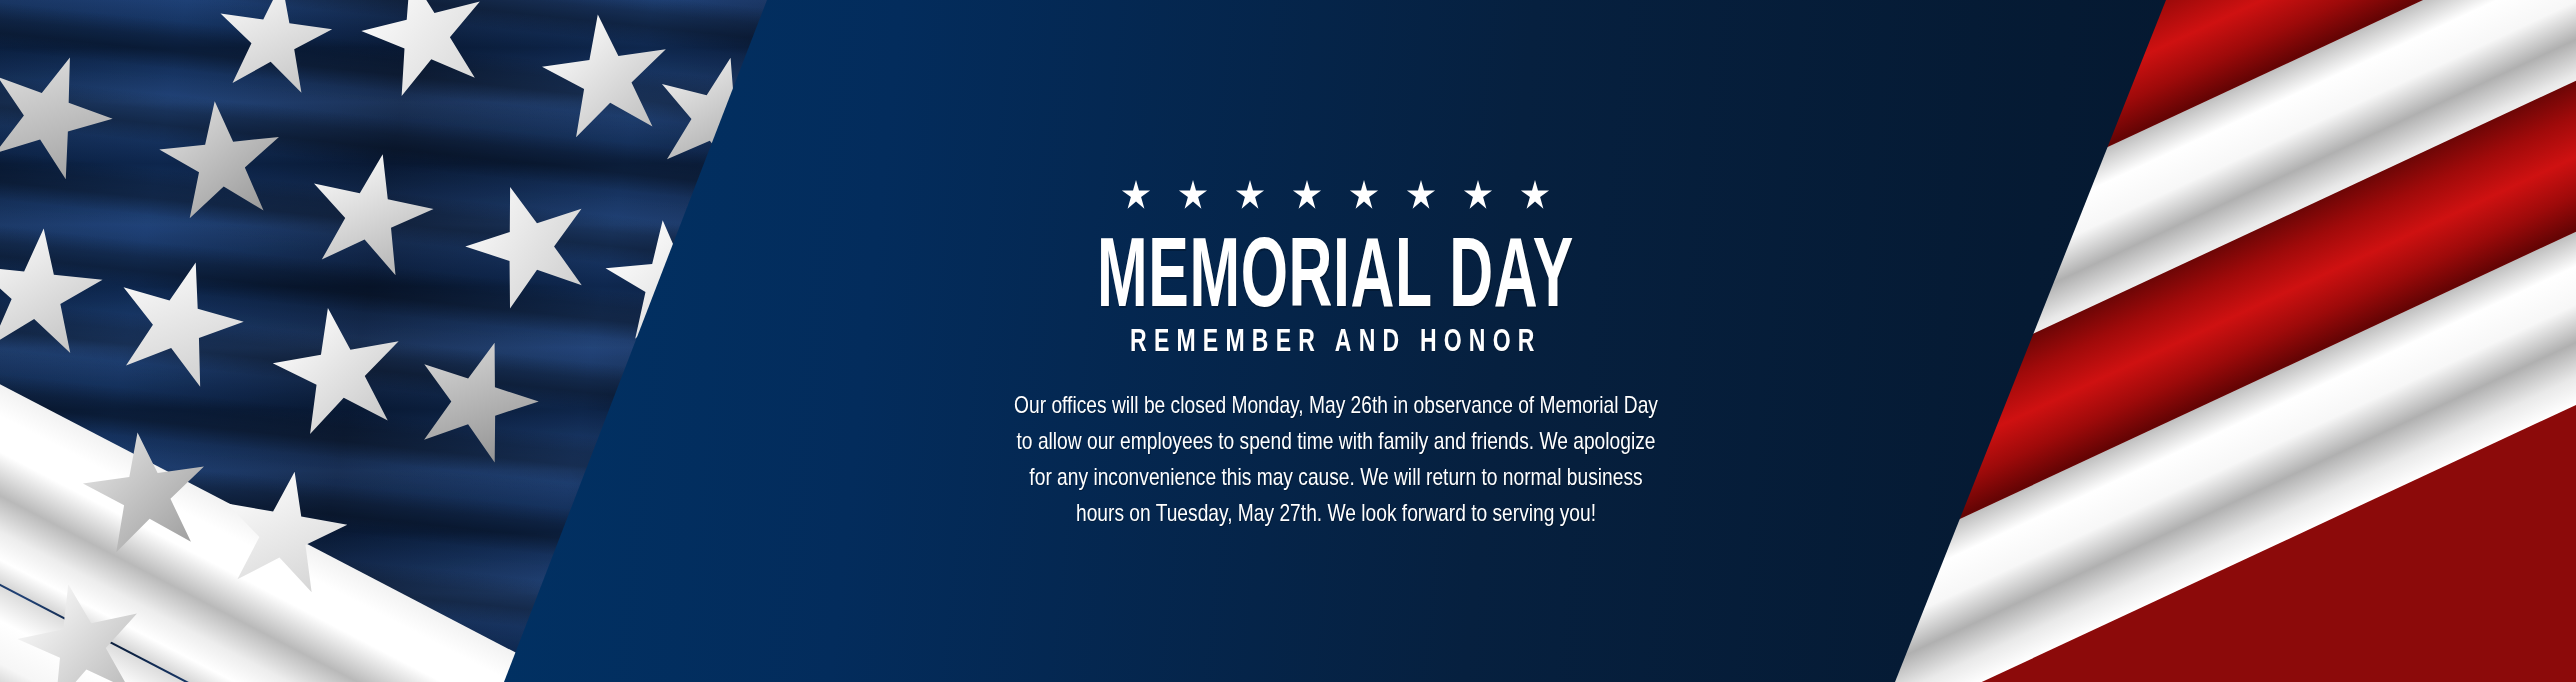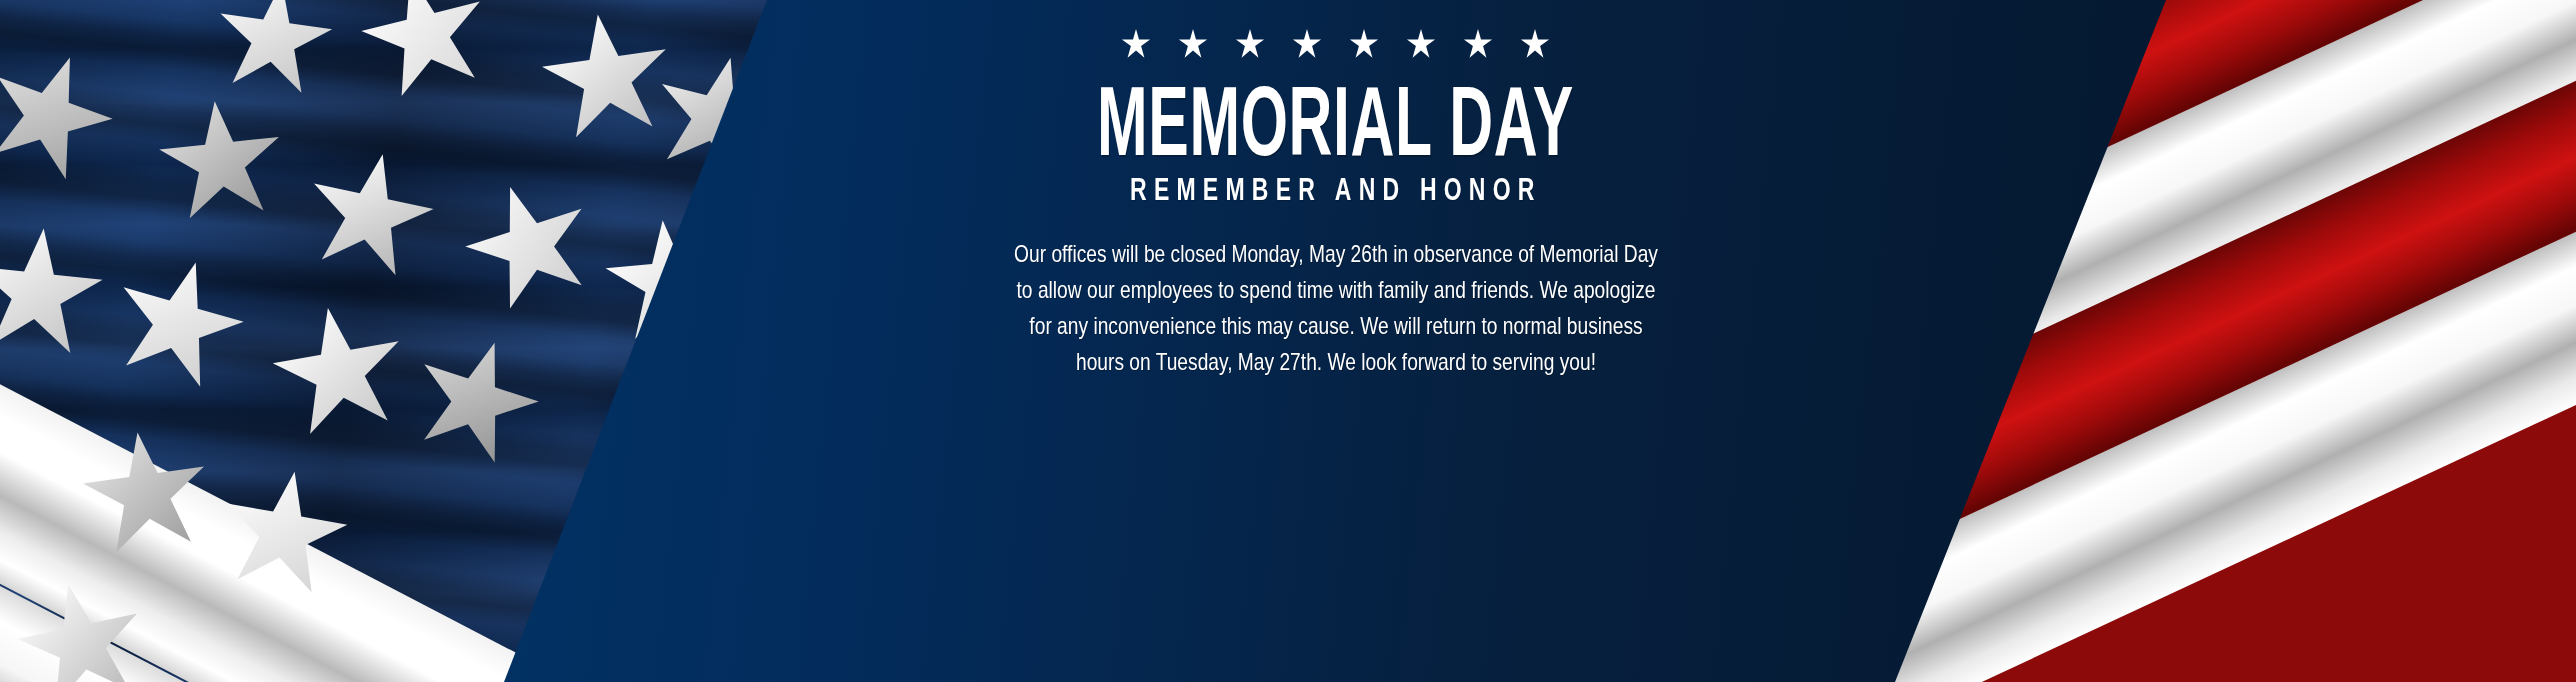--- a/index.html
+++ b/index.html
@@ -92,21 +92,21 @@
   .center-panel{
     position:absolute;left:0;top:0;width:2576px;height:682px;
     background:linear-gradient(96deg,#003a73 0%,#003366 14%,#032c5c 34%,#06203f 58%,#051a33 78%,#04152a 100%);
     clip-path:polygon(767px 0, 2166px 0, 1895px 682px, 504px 682px);
   }
 
   
   .content{
     position:absolute;left:746px;top:0;width:1179px;height:682px;
     display:flex;flex-direction:column;align-items:center;
-    justify-content:flex-start;
+    justify-content:center;
     padding-top:27px;
     box-sizing:border-box;
   }
   .star-row{
     display:flex;align-items:center;justify-content:center;
     gap:27px;height:34px;margin-bottom:12.5px;
   }
   .star-row svg{display:block;}
 
   .title{

